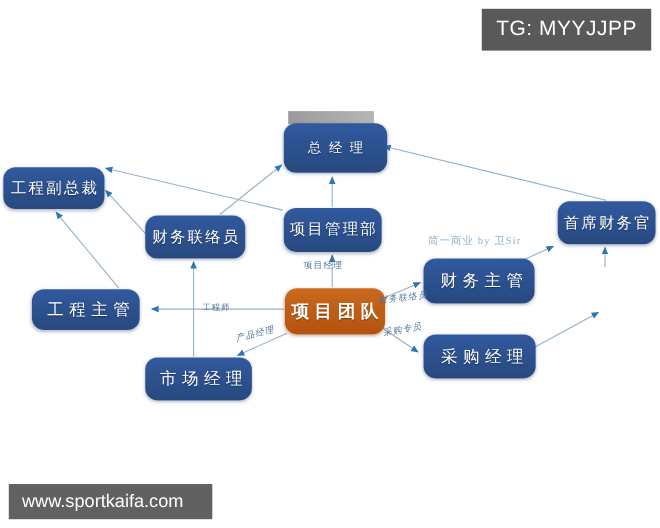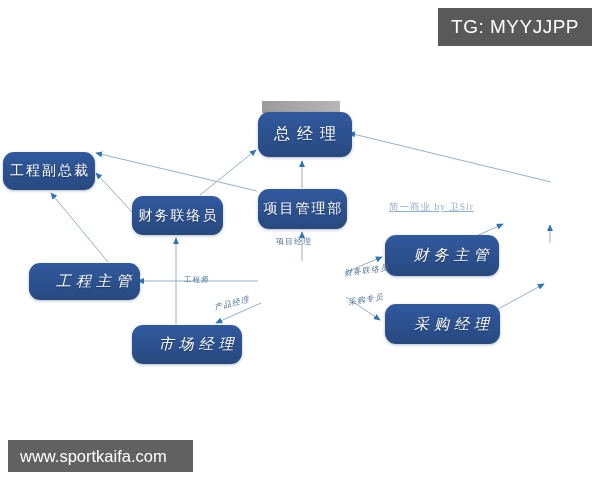--- a/index.html
+++ b/index.html
@@ -11,37 +11,37 @@
   #edges{position:absolute;left:0;top:0;width:600px;height:480px;}
   .node{
     position:absolute;display:flex;align-items:center;justify-content:center;
     background:linear-gradient(#31599e,#27497f);
     color:#fff;border-radius:11px;
     font-family:"Liberation Serif",serif;
     box-shadow:0 1px 3px rgba(40,60,100,.35);
     text-shadow:0 1px 1px rgba(0,0,0,.35);
     white-space:nowrap;cursor:default;
   }
-  .node.n3{font-size:16px;letter-spacing:7px;padding-left:7px;}
-  .node.n4{font-size:15px;letter-spacing:5px;padding-left:23px;font-style:italic;}
+  .node.n3{font-size:12px;letter-spacing:7px;padding-left:7px;}
+  .node.n4{font-size:15px;letter-spacing:5px;padding-left:10px;}
   .node.n5{font-size:14px;letter-spacing:2px;padding-left:2px;}
   .node.orange{
     background:linear-gradient(#c96a1f,#b4520e);
     font-size:16px;font-weight:bold;letter-spacing:5px;padding-left:5px;
     box-shadow:0 1px 3px rgba(120,60,0,.4);
   }
   .edge-label{
     position:absolute;color:#4e7296;font-size:8px;line-height:1;
     font-family:"Liberation Serif",serif;white-space:nowrap;
     letter-spacing:1px;
   }
   .edge-label.slant{font-style:italic;}
   .watermark{
-    position:absolute;left:389px;top:201px;color:#8fb0ca;font-size:9.5px;
-    letter-spacing:1px;font-family:"Liberation Serif",serif;white-space:nowrap;text-decoration:underline;
+    position:absolute;left:389px;top:213px;color:#8fb0ca;font-size:9.5px;
+    letter-spacing:1px;font-family:"Liberation Serif",serif;white-space:nowrap;
   }
   .redact-bar{
     position:absolute;left:262px;top:101px;width:78px;height:12px;
     background:linear-gradient(90deg,#9b9b9b,#b6b6b6);
   }
   .tg-badge{
     position:absolute;top:8px;right:8px;height:38px;padding:0 13px;
     background:#595959;color:#fff;display:flex;align-items:center;
     font-size:19px;letter-spacing:.5px;margin-left:10px;
   }
@@ -84,24 +84,26 @@
   <div class="redact-bar"></div>
 
   <div class="node n3" style="left:258px;top:112px;width:87px;height:45px;">总经理</div>
 
   <div class="node n5" style="left:3px;top:152px;width:90px;height:38px;">工程副总裁</div>
 
   <div class="node n5" style="left:132px;top:196px;width:89px;height:39px;">财务联络员</div>
 
   <div class="node n5" style="left:258px;top:189px;width:87px;height:40px;">项目管理部</div>
 
+  <div class="node n5" style="left:507px;top:183px;width:87px;height:39px;">首席财务官</div>
 
 
   <div class="node n4" style="left:385px;top:235px;width:91px;height:41px;">财务主管</div>
 
+  <div class="node orange" style="left:259px;top:262px;width:86px;height:42px;">项目团队</div>
 
   <div class="node n4" style="left:29px;top:263px;width:88px;height:37px;">工程主管</div>
 
   <div class="node n4" style="left:132px;top:325px;width:87px;height:39px;">市场经理</div>
 
   <div class="node n4" style="left:385px;top:304px;width:92px;height:40px;">采购经理</div>
 
   <span class="edge-label" style="left:276px;top:238px;font-family:Liberation Serif, serif;">项目经理</span>
 
   <span class="edge-label" style="left:184px;top:276px;font-size:7.5px;">工程师</span>

